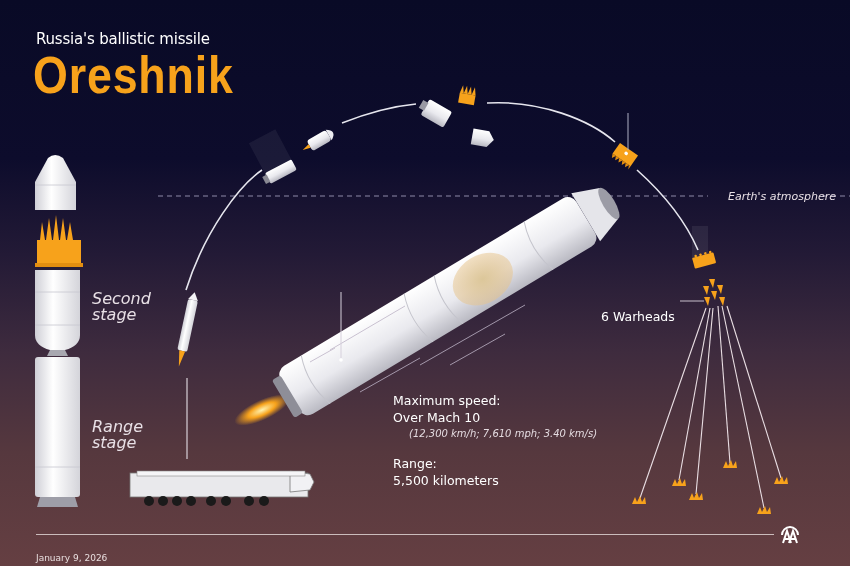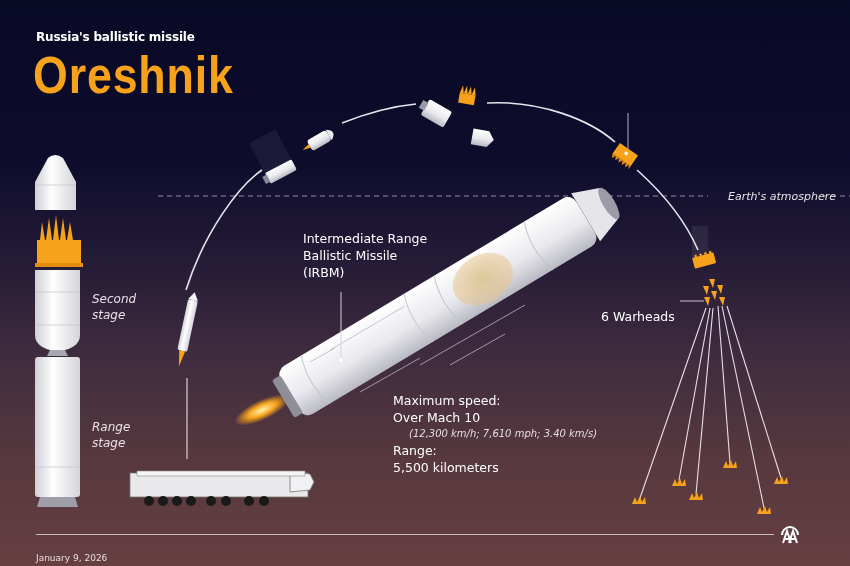--- a/index.html
+++ b/index.html
@@ -1,23 +1,23 @@
 <!DOCTYPE html>
 <html><head>
 <meta charset="utf-8">
 <style>
   html,body{margin:0;padding:0;}
   body{width:850px;height:566px;overflow:hidden;font-family:"DejaVu Sans","Liberation Sans",sans-serif;}
   #canvas{position:relative;width:850px;height:566px;overflow:hidden;
     background:linear-gradient(180deg,#090a26 0%,#0d0c2c 28%,#231a36 45%,#3e2b3e 62%,#56383e 80%,#653f42 100%);}
   .abs{position:absolute;}
-  .subtitle{left:36px;top:30px;color:#ffffff;font-size:12px;font-weight:bold;letter-spacing:-0.2px;}
+  .subtitle{left:36px;top:30px;color:#ffffff;font-size:15px;font-weight:normal;letter-spacing:-0.2px;}
   .title{left:33px;top:47px;color:#f7a21b;font-family:"Liberation Sans",sans-serif;font-weight:bold;font-size:52px;line-height:56px;letter-spacing:1px;transform:scaleX(0.86);transform-origin:left top;}
   .label{color:#ffffff;font-size:12.5px;line-height:17px;}
-  .label-it{color:#e8e0e6;font-size:12px;line-height:16px;font-style:italic;}
+  .label-it{color:#e8e0e6;font-size:16px;line-height:16px;font-style:italic;}
   .small-it{color:#e4dbe0;font-size:10px;font-style:italic;}
   .date{left:36px;top:553px;color:#e8dede;font-size:9px;}
   .footer-line{left:36px;top:534px;width:738px;height:1px;background:#cbbcbc;}
   svg{position:absolute;left:0;top:0;}
 </style>
 </head>
 <body>
 
 <div id="canvas">
 
@@ -192,42 +192,37 @@
       <path d="M40 497 L75 497 L78 507 L37 507 Z" fill="#9e9ea8"></path>
     </g>
   </svg>
 
   <div class="abs subtitle">Russia's ballistic missile</div>
   <div class="abs title">Oreshnik</div>
 
 
   <div class="abs label-it" style="left:712px;top:189px;font-size:11px;padding:0 4px;margin-left:12px;">Earth's atmosphere</div>
 
-  <div class="abs label" style="left:303px;top:230px;">
-    <div>Intermediate Range</div>
-    <div>Ballistic Missile</div>
-    <div>(IRBM)</div>
-  </div>
 
   <div class="abs label" style="left:601px;top:308px;">6 Warheads</div>
 
   <div class="abs label-it" style="left:92px;top:291px;">
     <div>Second</div>
     <div>stage</div>
   </div>
   <div class="abs label-it" style="left:92px;top:419px;">
     <div>Range</div>
     <div>stage</div>
   </div>
 
   <div class="abs" style="left:393px;top:392px;">
     <div class="label">Maximum speed:</div>
     <div class="label">Over Mach 10</div>
     <div class="small-it" style="margin-top:2px;margin-left:16px;">(12,300 km/h; 7,610 mph; 3.40 km/s)</div>
-    <div class="label" style="margin-top:3px;">Range:</div>
+    <div class="label" style="margin-top:16px;">Range:</div>
     <div class="label">5,500 kilometers</div>
   </div>
 
   <div class="abs footer-line"></div>
   <div class="abs date">January 9, 2026</div>
   <div class="abs" style="left:779px;top:523px;width:22px;height:22px;">
     <svg width="22" height="22" viewBox="0 0 22 22" style="position:static;">
       <path d="M3 12 A8 8 0 0 1 19 12" fill="none" stroke="#ffffff" stroke-width="2"></path>
       <path d="M4 20 L8 8 L12 20 M6 16 L10 16" fill="none" stroke="#ffffff" stroke-width="2"></path>
       <path d="M10 20 L14 8 L18 20 M12 16 L16 16" fill="none" stroke="#ffffff" stroke-width="2"></path>

